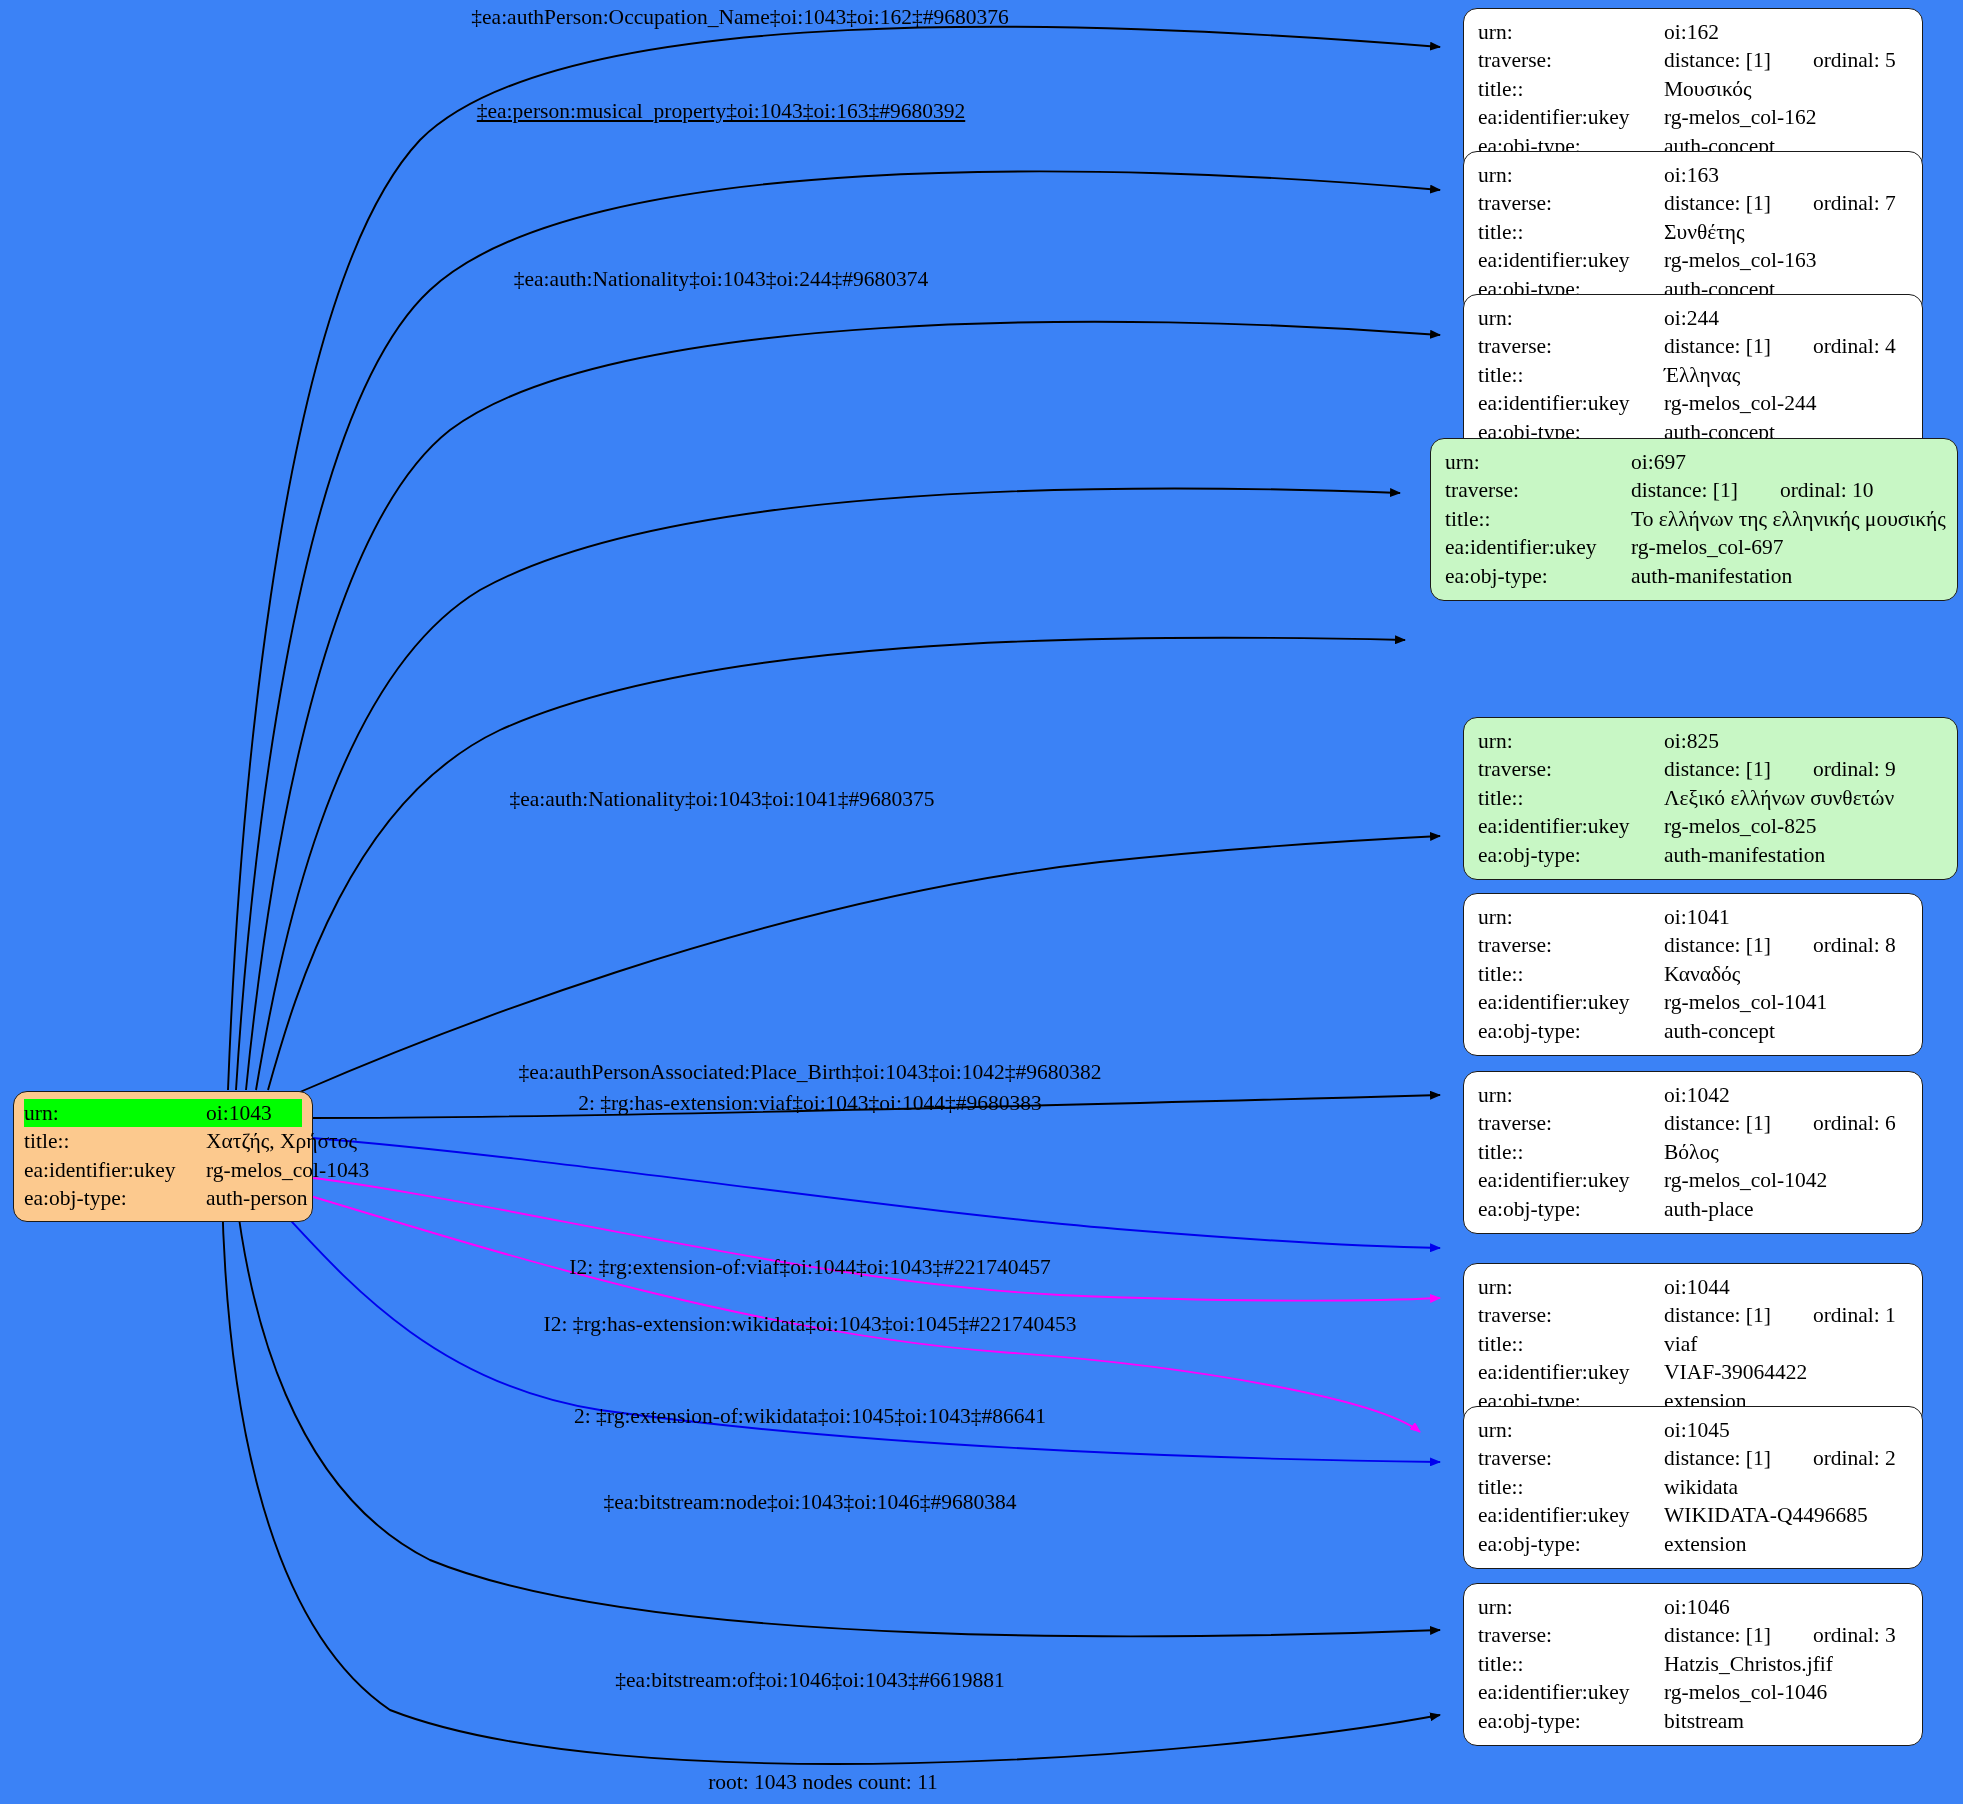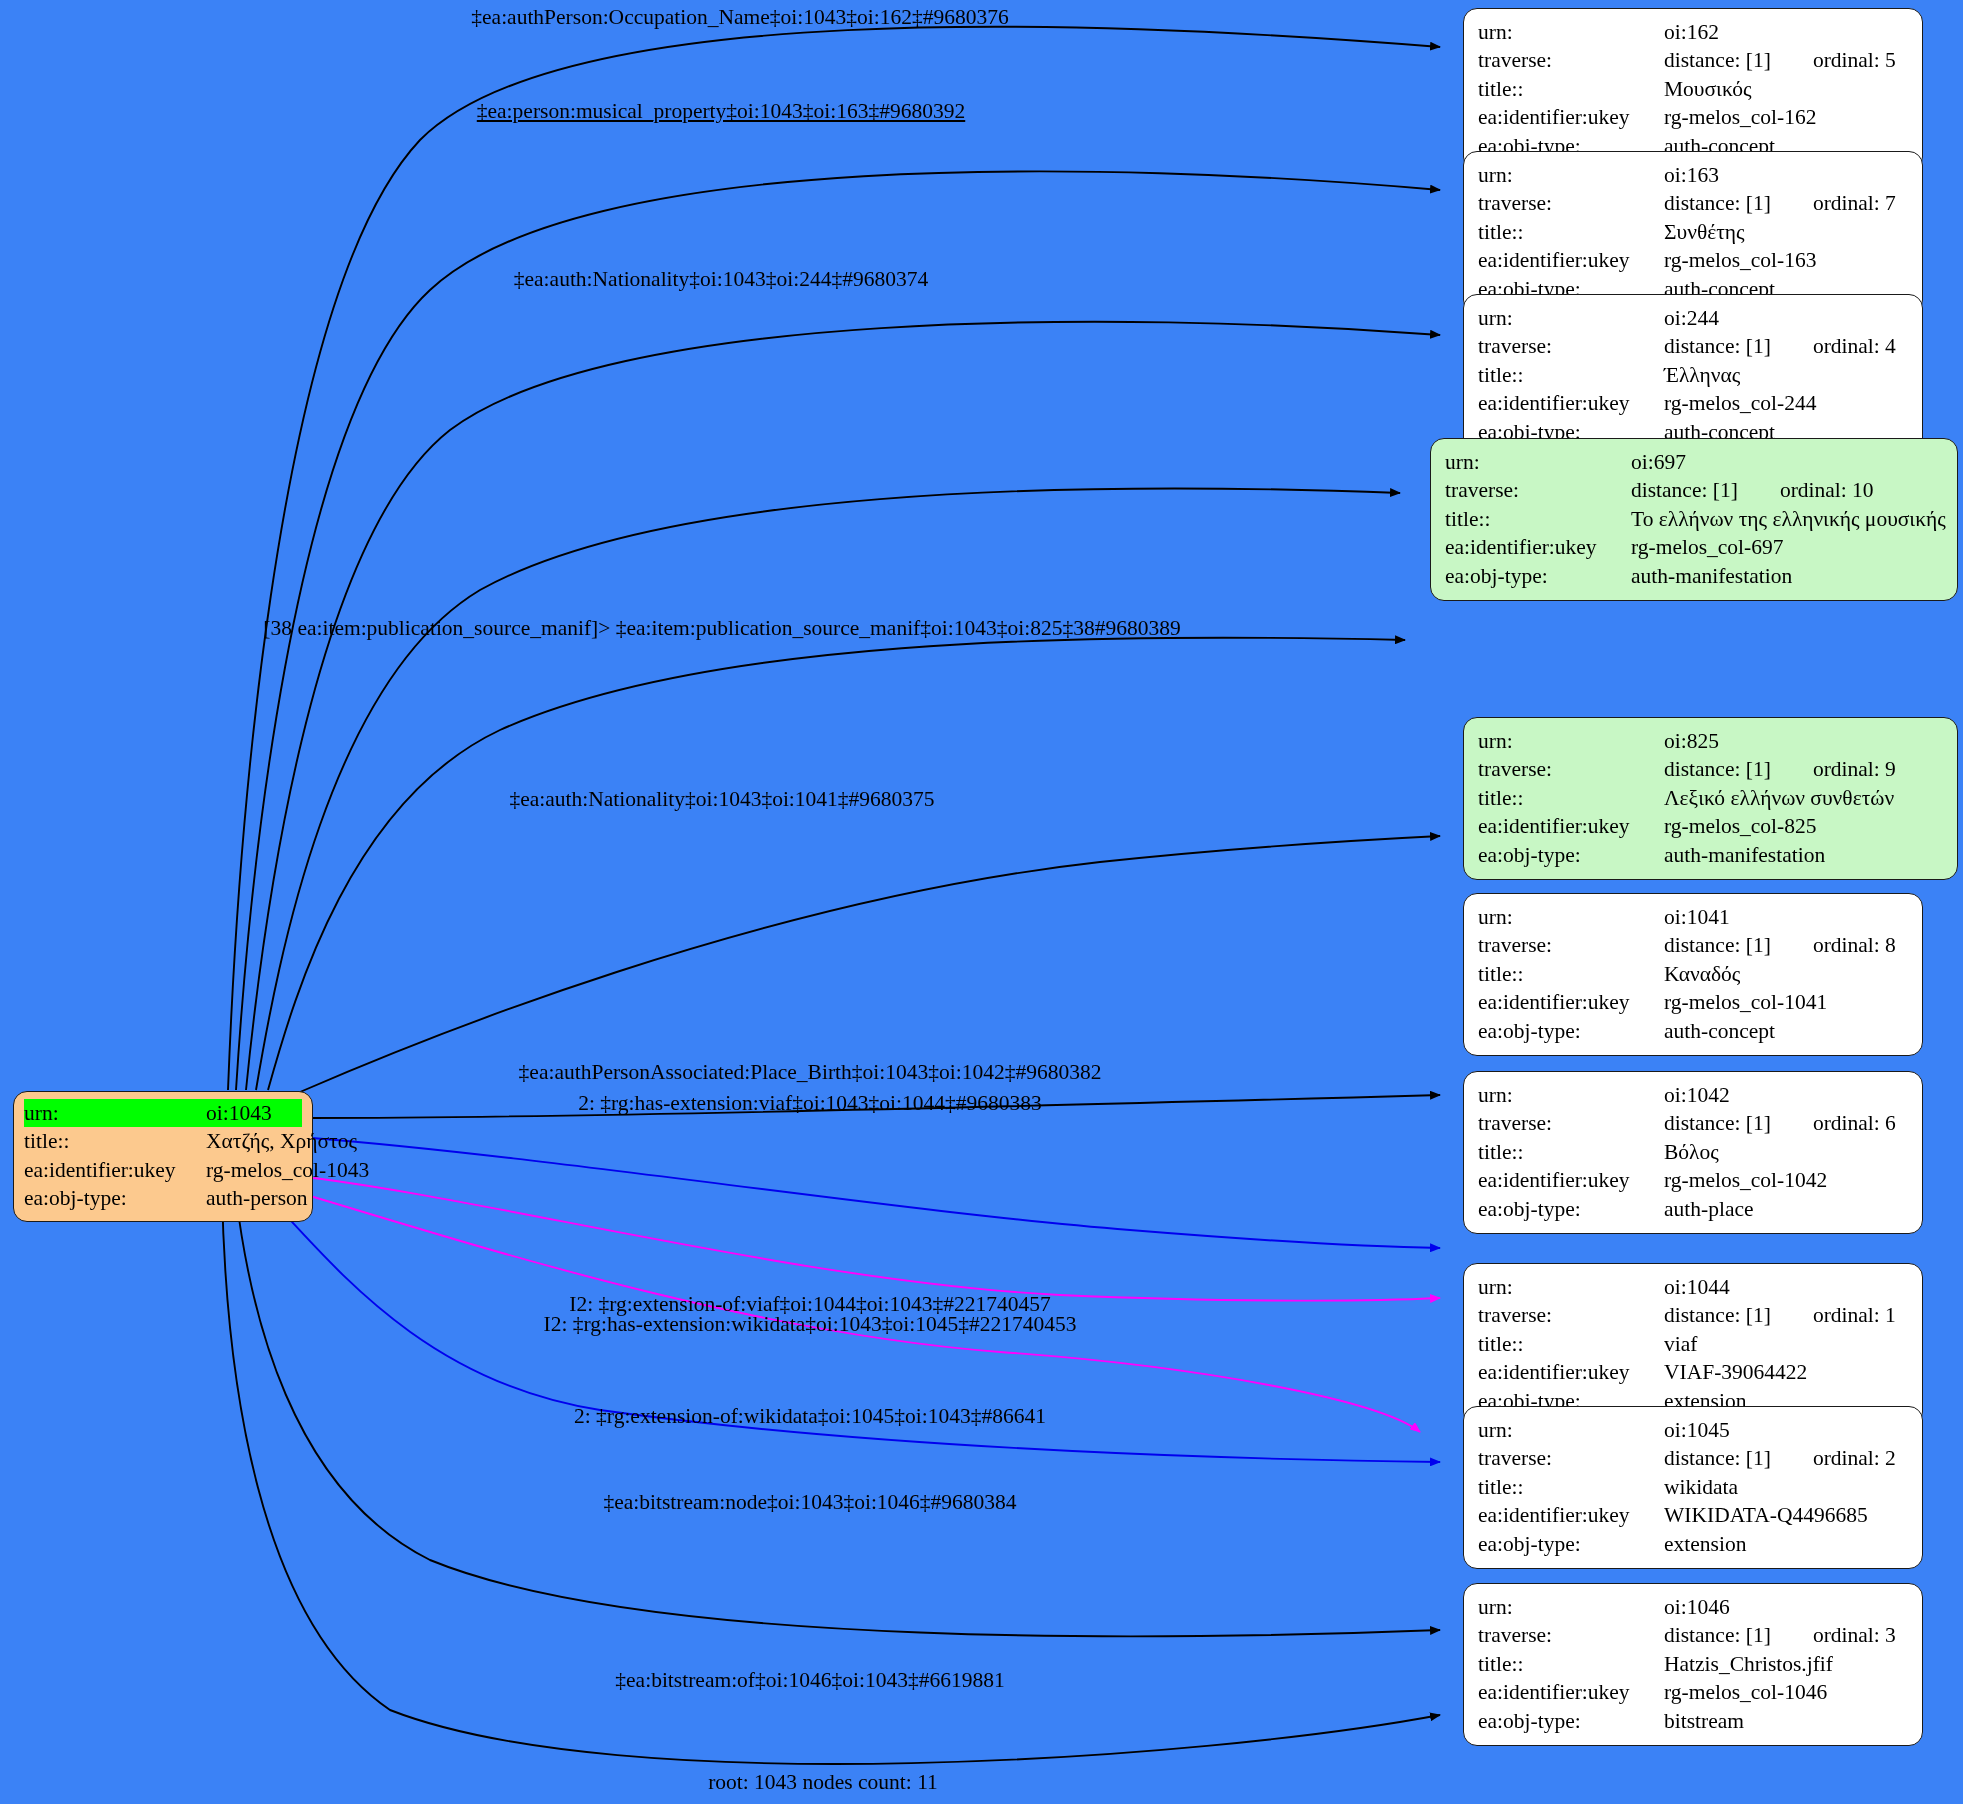--- a/index.html
+++ b/index.html
@@ -397,25 +397,24 @@
     </div>
     <div class="row">
       <span class="k">ea:obj-type:</span>
       <span class="v">auth-person</span>
     </div>
   </div>
 
   <div class="elabel center" style="left:740px; top:5px;">‡ea:authPerson:Occupation_Name‡oi:1043‡oi:162‡#9680376</div>
   <div class="elabel center" style="left:721px; top:99px;text-decoration:underline;">‡ea:person:musical_property‡oi:1043‡oi:163‡#9680392</div>
   <div class="elabel center" style="left:721px; top:267px;">‡ea:auth:Nationality‡oi:1043‡oi:244‡#9680374</div>
-  <div class="elabel center" style="left:722px; top:616px;">[38 ea:item:publication_source_manif]&gt; ‡ea:item:publication_source_manif‡oi:1043‡oi:825‡38#9680389</div>
   <div class="elabel center" style="left:722px; top:787px;">‡ea:auth:Nationality‡oi:1043‡oi:1041‡#9680375</div>
   <div class="elabel center" style="left:810px; top:1060px;">‡ea:authPersonAssociated:Place_Birth‡oi:1043‡oi:1042‡#9680382</div>
   <div class="elabel center" style="left:810px; top:1091px;">2: ‡rg:has-extension:viaf‡oi:1043‡oi:1044‡#9680383</div>
-  <div class="elabel center" style="left:810px; top:1292px;">I2: ‡rg:extension-of:viaf‡oi:1044‡oi:1043‡#221740457</div>
+  <div class="elabel center" style="left:810px; top:1255px;">I2: ‡rg:extension-of:viaf‡oi:1044‡oi:1043‡#221740457</div>
   <div class="elabel center" style="left:810px; top:1312px;">I2: ‡rg:has-extension:wikidata‡oi:1043‡oi:1045‡#221740453</div>
   <div class="elabel center" style="left:810px; top:1404px;">2: ‡rg:extension-of:wikidata‡oi:1045‡oi:1043‡#86641</div>
   <div class="elabel center" style="left:810px; top:1490px;">‡ea:bitstream:node‡oi:1043‡oi:1046‡#9680384</div>
   <div class="elabel center" style="left:810px; top:1668px;">‡ea:bitstream:of‡oi:1046‡oi:1043‡#6619881</div>
 
   <div class="footer" style="left:810px; top:1770px;margin-left:13px;">root: 1043 nodes count: 11</div>
 
 </div>
 
 </body></html>

